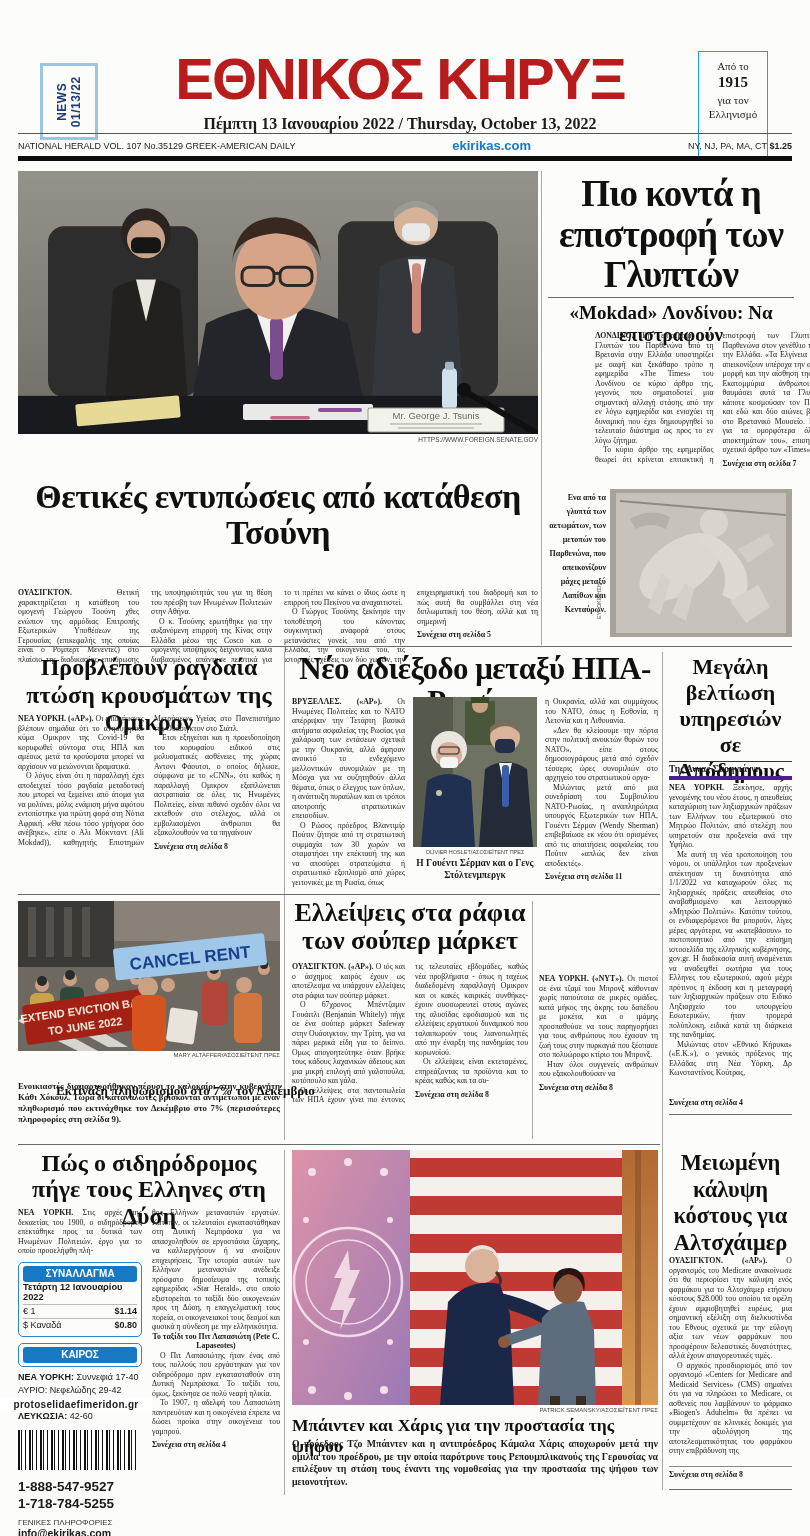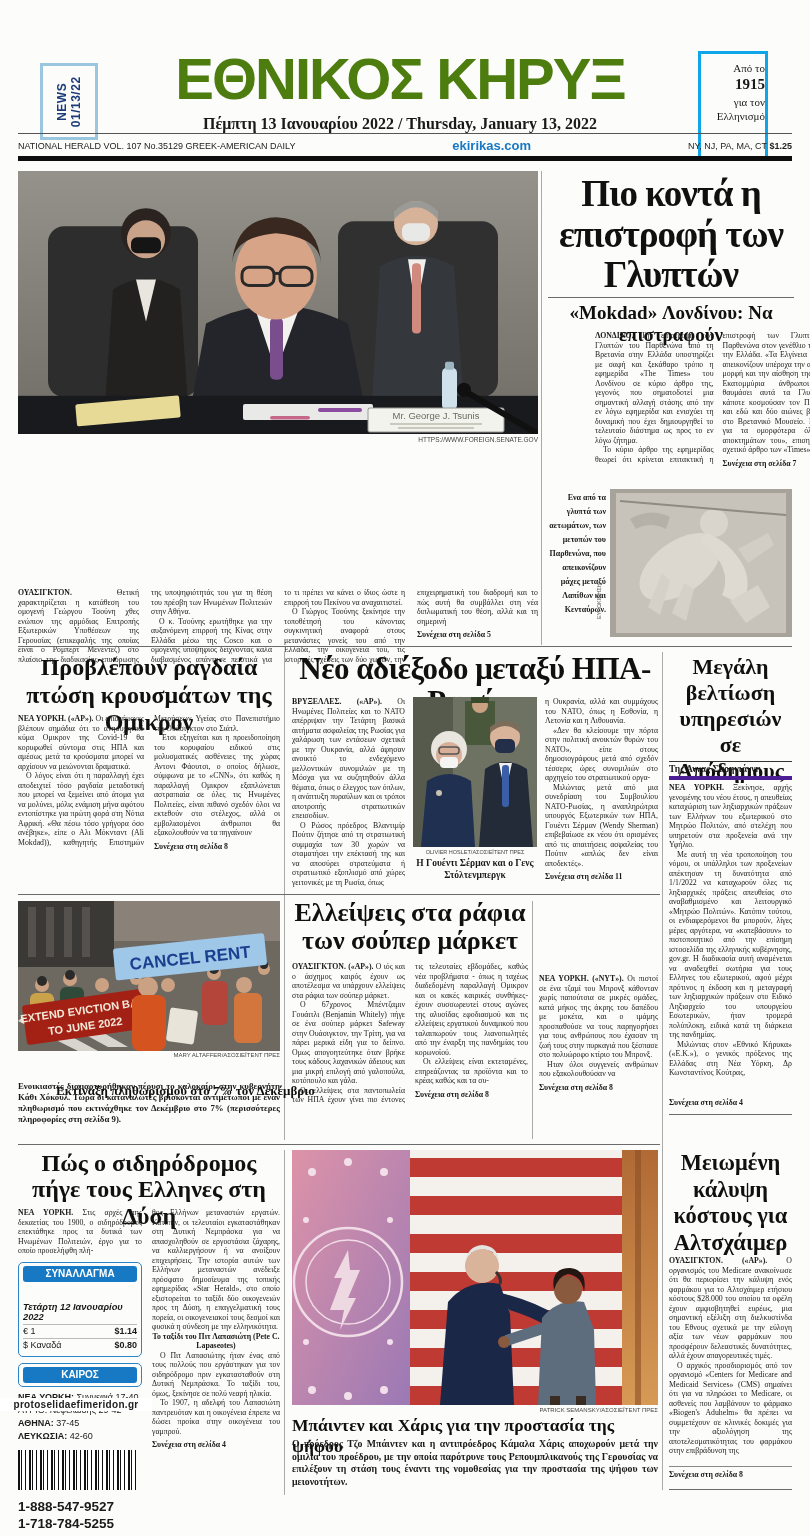--- a/index.html
+++ b/index.html
@@ -9,25 +9,25 @@
     background:#fcfcfa; color:#1a1a1a; overflow:hidden;
     font-family:"Liberation Serif","DejaVu Serif",serif;
   }
   .abs { position:absolute; }
   
   .news-box { left:40px; top:63px; width:58px; height:77px; border:3px solid #9cc6e0;
     display:flex; align-items:center; justify-content:center; }
   .news-box span { transform:rotate(-90deg); white-space:pre-line; text-align:center;
     font:700 12px/1.15 "Liberation Sans","DejaVu Sans",sans-serif; color:#1c3c78; letter-spacing:.5px; }
   .masthead-title { left:115px; top:50px; width:570px; text-align:center;
-    font:800 58px/1 "Liberation Sans","DejaVu Sans",sans-serif; letter-spacing:-2px; color:#4d7c0f; }
+    font:800 58px/1 "Liberation Sans","DejaVu Sans",sans-serif; letter-spacing:-2px; color:#b91c1c; }
   .masthead-date { left:115px; top:114px; width:570px; text-align:center;
     font:700 16px/1.2 "Liberation Serif","DejaVu Serif",serif; }
-  .since-box { left:698px; top:51px; width:70px; height:108px; border:3px solid #0ea5e9;
-    text-align:right; padding-top:7px; font:400 11px/1.3 "Liberation Serif","DejaVu Serif",serif; }
+  .since-box { left:698px; top:51px; width:70px; height:108px; border:1px solid #0ea5e9;
+    text-align:center; padding-top:7px; font:400 11px/1.3 "Liberation Serif","DejaVu Serif",serif; }
   .since-box .yr { font-weight:700; font-size:15px; }
   .rule1 { left:18px; top:133px; width:774px; height:1px; background:#555; }
   .info-row { left:18px; top:136px; width:774px; height:19px; display:flex;
     justify-content:space-between; align-items:center;
     font:400 9px "Liberation Sans","DejaVu Sans",sans-serif; color:#222; }
   .info-row .site { font-weight:700; font-size:13px; color:#1779c4; }
   .info-row b { font-weight:700; }
   .bar-thick { left:18px; top:156px; width:774px; height:5px; background:#0e0e0e; }
   
   .hl { font-family:"Liberation Serif","DejaVu Serif",serif; font-weight:700; color:#101010; }
@@ -97,21 +97,21 @@
   
   .rail-headline { left:18px; top:1150px; width:262px; text-align:center; font-size:24px; line-height:1.1; }
   .rail-row { left:18px; top:1208px; width:262px; display:flex; gap:10px; }
   .rail-col1 { width:124px; }
   .rail-col2 { width:128px; }
   .rail-sub { font-weight:700; text-align:center; text-indent:0 !important; }
   .box { border:1.5px solid #2a84c8; border-radius:5px; margin-top:6px; padding:3px 4px 4px;
     font-family:"Liberation Sans","DejaVu Sans",sans-serif; }
   .box-header { background:#1779c4; color:#fff; font:700 10px/1 "Liberation Sans","DejaVu Sans",sans-serif;
     text-align:center; border-radius:3px; padding:3px 0; }
-  .cur-date { font-weight:700; font-size:9.3px; margin:20px 0 2px;font-style:italic; }
+  .cur-date { font-weight:700; font-size:9.3px; margin:0 0 2px; }
   .cur-row { display:flex; justify-content:space-between; font-size:9px; border-top:1px solid #bbb;
     padding:1.5px 0; }
   .cur-row .v { font-weight:700; }
   .weather-rows { margin-top:4px; font:400 9px/1.45 "Liberation Sans","DejaVu Sans",sans-serif; }
   .weather-rows .wl { font-weight:700; }
   .weather-rows .plain .wl { font-weight:400; }
   .barcode { margin-top:7px; width:118px; height:40px;
     background:repeating-linear-gradient(90deg,#111 0 2px,#fff 2px 3px,#111 3px 4px,#fff 4px 7px,#111 7px 8px,#fff 8px 11px); }
   .protoselida { left:0; top:1398px; width:152px; background:#fff; text-align:center;
     font:700 10px "Liberation Sans","DejaVu Sans",sans-serif; letter-spacing:.3px; color:#222; padding:1px 0; }
@@ -133,21 +133,21 @@
 </head>
 <body>
 
 <div class="page">
 
   <div class="abs news-box">
     <span>NEWS
 01/13/22</span>
   </div>
   <div class="abs masthead-title">ΕΘΝΙΚΟΣ ΚΗΡΥΞ</div>
-  <div class="abs masthead-date">Πέμπτη 13 Ιανουαρίου 2022 / Thursday, January 13, 2022</div>
+  <div class="abs masthead-date">Πέμπτη 13 Ιανουαρίου 2022 / Thursday, October 13, 2022</div>
   <div class="abs since-box">
     <div>Από το</div>
     <div class="yr">1915</div>
     <div>για τον</div>
     <div>Ελληνισμό</div>
   </div>
   <div class="abs rule1"></div>
   <div class="abs info-row">
     <span>NATIONAL HERALD VOL. 107 No.35129  GREEK-AMERICAN DAILY</span>
     <span class="site">ekirikas.com</span>
@@ -198,20 +198,21 @@
       <rect x="427" y="190" width="9" height="8" rx="2" fill="#9db6c2"></rect>
       <rect x="350" y="236" width="136" height="24" rx="2" fill="#f3f3ee" stroke="#9a9a94"></rect>
       <text x="418" y="247" text-anchor="middle" font-size="9.5" fill="#6b6b60" font-family="Liberation Sans, DejaVu Sans, sans-serif">Mr. George J. Tsunis</text>
       <rect x="372" y="251" width="92" height="2" fill="#c9c9bd"></rect>
       <rect x="380" y="255" width="76" height="2" fill="#c9c9bd"></rect>
       <line x1="520" y1="262" x2="448" y2="220" stroke="#101010" stroke-width="6"></line>
       <circle cx="446" cy="218" r="7" fill="#101010"></circle>
     </svg>
   </div>
   <div class="abs credit tsunis-credit">HTTPS://WWW.FOREIGN.SENATE.GOV</div>
+  <h1 class="abs hl tsunis-headline">Θετικές εντυπώσεις από κατάθεση Τσούνη</h1>
   <div class="abs body-txt tsunis-body">
     <p><b>ΟΥΑΣΙΓΚΤΟΝ.</b> <span>Θετική χαρακτηρίζεται η κατάθεση του ομογενή Γεώργου Τσούνη χθες ενώπιον της αρμόδιας Επιτροπής Εξωτερικών Υποθέσεων της Γερουσίας (επικεφαλής της οποίας είναι ο Ρόμπερτ Μενέντεζ) στο πλαίσιο της διαδικασίας επικύρωσης της υποψηφιότητάς του για τη θέση του πρέσβη των Ηνωμένων Πολιτειών στην Αθήνα.</span></p>
     <p>Ο κ. Τσούνης ερωτήθηκε για την αυξανόμενη επιρροή της Κίνας στην Ελλάδα μέσω της Cosco και ο ομογενής υποψήφιος δείχνοντας καλά διαβασμένος απάντησε πειστικά για το τι πρέπει να κάνει ο ίδιος ώστε η επιρροή του Πεκίνου να αναχαιτιστεί.</p>
     <p>Ο Γιώργος Τσούνης ξεκίνησε την τοποθέτησή του κάνοντας συγκινητική αναφορά στους μετανάστες γονείς του από την Ελλάδα, την οικογένειά του, τις ιστορικές σχέσεις των δύο χωρών, την επιχειρηματική του διαδρομή και το πώς αυτή θα συμβάλλει στη νέα διπλωματική του θέση, αλλά και τη σημερινή</p>
     <p class="cont">Συνέχεια στη σελίδα 5</p>
   </div>
 
   <div class="abs vdiv div-top"></div>
   <h1 class="abs hl glypta-headline">Πιο κοντά η επιστροφή των Γλυπτών</h1>
   <div class="abs hdiv glypta-rule"></div>

